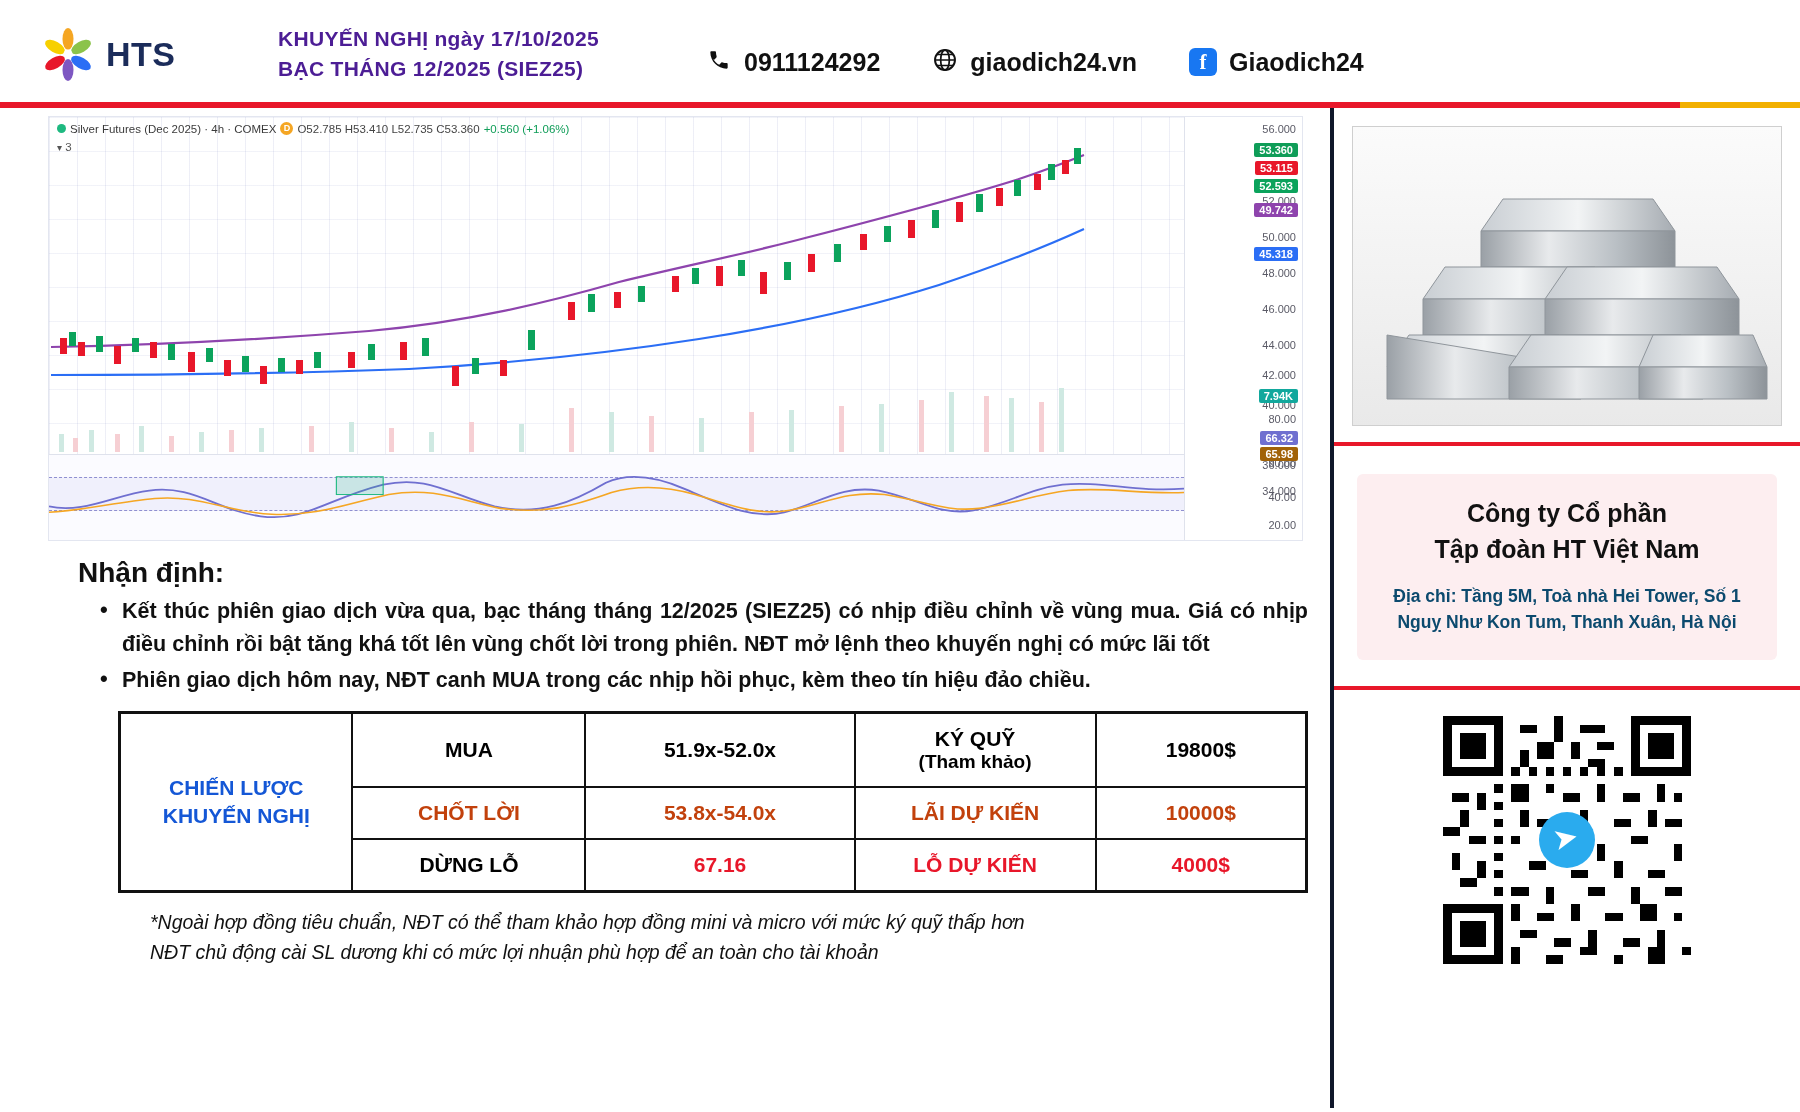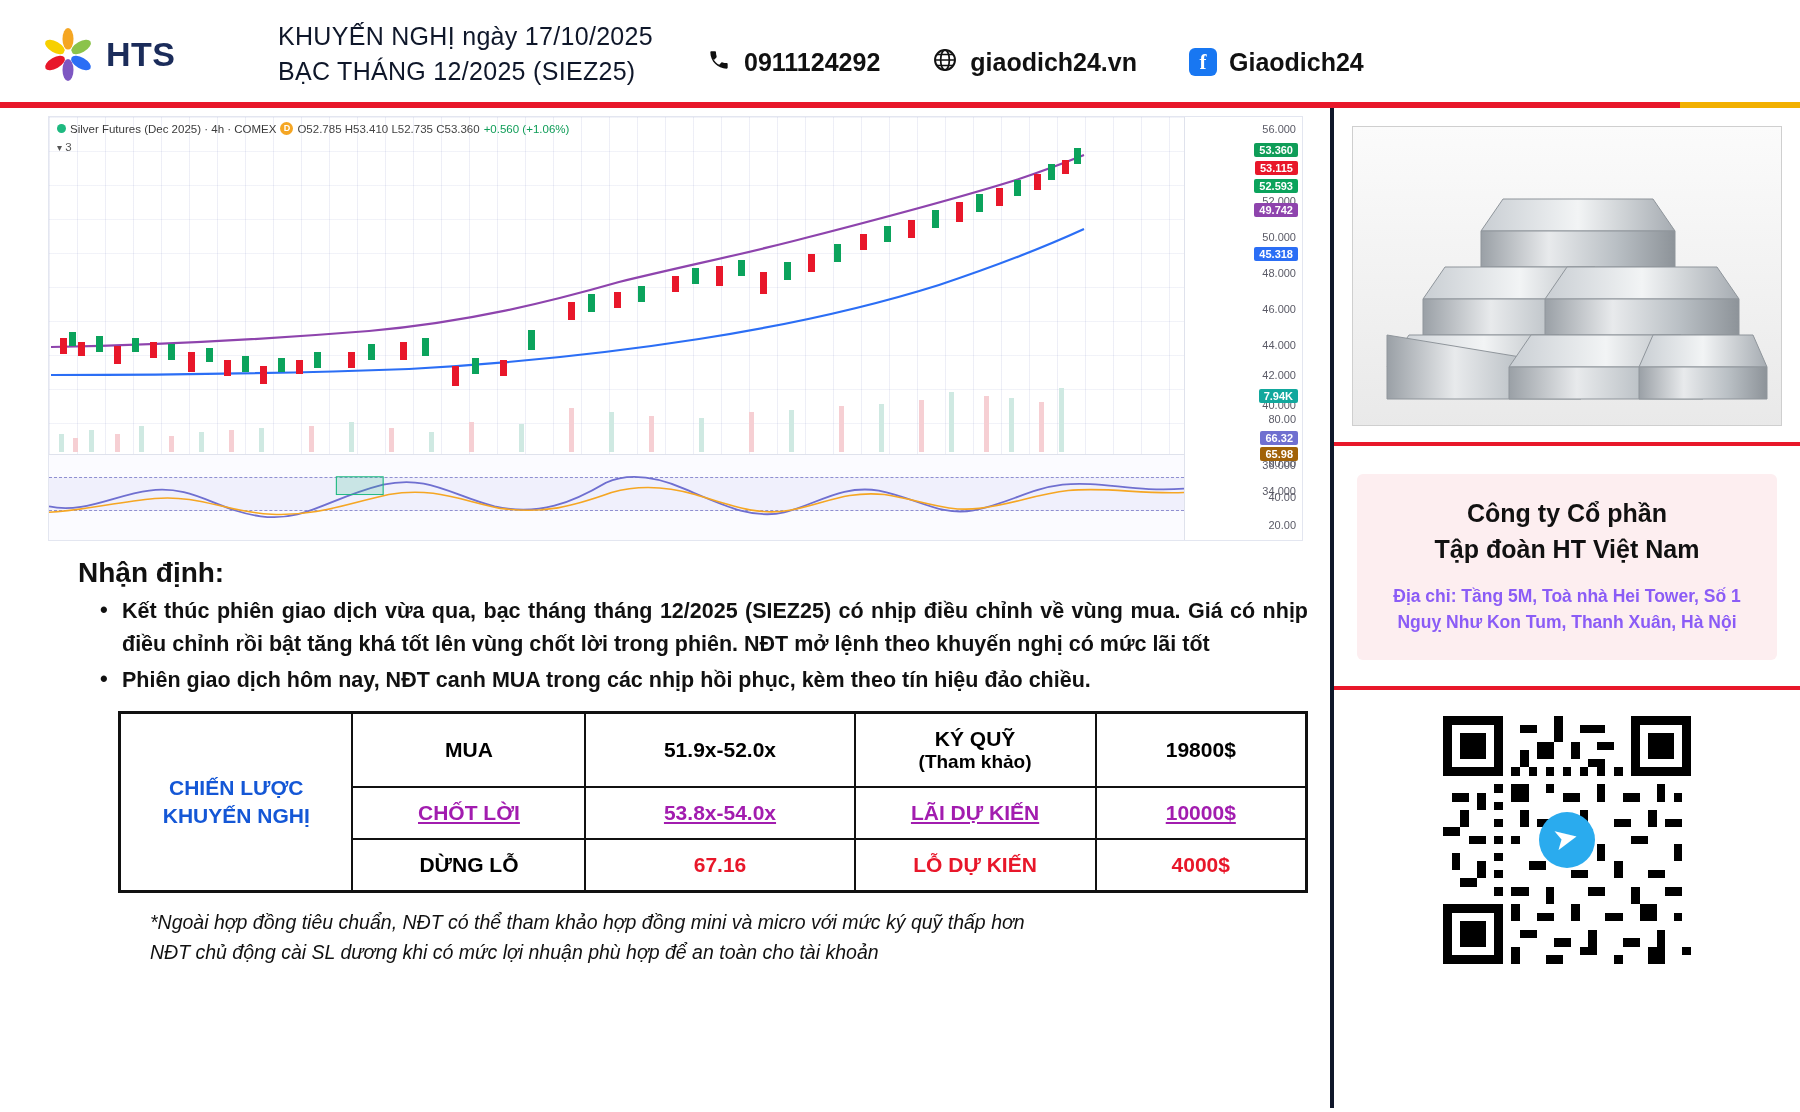--- a/index.html
+++ b/index.html
@@ -16,21 +16,21 @@
     position: relative;
     height: 108px;
     display: flex;
     align-items: center;
     padding: 0 24px 0 40px;
   }
   .logo-wrap { display:flex; align-items:center; gap:10px; width: 210px; flex:0 0 210px; }
   .logo-mark { position: relative; width: 56px; height: 56px; }
   .logo-text { font-size: 34px; font-weight: bold; color:#1b2c5a; letter-spacing:0.5px; }
   .title-block { flex: 0 0 430px; padding-left: 28px; }
-  .title-line { font-size: 25px; font-weight: normal; color:#0f172a; letter-spacing:0.3px; line-height: 1.42; white-space: nowrap; }
+  .title-line { font-size: 21px; font-weight: bold; color:#4c1d95; letter-spacing:0.3px; line-height: 1.42; white-space: nowrap; }
   .contact-row { display:flex; align-items:center; gap: 52px; padding-left: 26px; }
   .contact-item { display:flex; align-items:center; gap:12px;margin-top:16px; }
   .contact-item .ctext { font-size: 25px; font-weight: bold; color:#111; white-space: nowrap; }
   .fb-badge {
     width: 28px; height: 28px; border-radius: 6px; background:#1877F2;
     color:#fff; font-weight:bold; font-size:21px; line-height:28px; text-align:center;
     font-family: "Liberation Serif", serif;
   }
   .hdr-rule { position:absolute; left:0; right:0; bottom:0; height:6px; display:flex; }
   .hdr-rule .r { flex:1 1 auto; background:#e8172a; }
@@ -78,32 +78,32 @@
   .bullets li::before { content:"•"; position:absolute; left:0; top:-2px; font-size:22px; }
 
   
   .strategy { margin: 14px 0 0 118px; width: 1190px; border: 3px solid #111; border-collapse: collapse; }
   .strategy td { border: 2px solid #111; text-align:center; font-weight: bold; font-size: 21px; padding: 13px 4px; }
   .cell-left { width: 232px; color:#1457d6; font-size: 21px; line-height:1.35; }
   .c2 { width: 232px; }
   .c3 { width: 268px; }
   .c4 { width: 240px; }
   .c5 { width: 210px; }
-  .green { color:#a21caf;text-decoration:underline; }
+  .green { color:#c2410c; }
   .red { color:#e8172a; }
   .sub2 { font-size: 19px; display:block; font-weight:bold; }
 
   .footnote { margin: 14px 0 0 150px; width: 1120px; font-size: 19.5px; font-style: italic; color:#111; line-height:1.55; }
 
   
   .silver-img { margin: 18px auto 0; width: 430px; height: 300px; border:1px solid #cfcfcf; position:relative; overflow:hidden; background:linear-gradient(#f7f7f7,#ededed); }
   .rc-div { margin: 16px 0 0 0; border-top: 4px solid #e8172a; }
   .company-box { margin: 28px auto 0; width: 420px; background:#fdeef0; border-radius:6px; padding: 22px 16px 24px; text-align:center; }
   .company-box .cname { font-size: 25px; font-weight: bold; color:#111; line-height:1.42; }
-  .company-box .caddr { margin-top: 16px; font-size: 17.5px; font-weight:bold; color:#8b5cf6; line-height:1.5; }
+  .company-box .caddr { margin-top: 16px; font-size: 17.5px; font-weight:bold; color:#0c4a6e; line-height:1.5; }
   .rc-div2 { margin: 26px 0 0 0; border-top: 4px solid #e8172a; }
   .qr-wrap { margin: 26px auto 0; width: 248px; height: 248px; position:relative; }
   .qr { width:100%; height:100%; display:block; }
   .tg { position:absolute; left:50%; top:50%; transform:translate(-50%,-50%); width:56px;height:56px;border-radius:50%;background:#2aabee;display:flex;align-items:center;justify-content:center; }
   .tg span { color:#fff; font-size:30px; line-height:1; transform: translate(-1px,-2px) rotate(-12deg); }
 </style>
 </head>
 <body>
 
 <div class="page">

